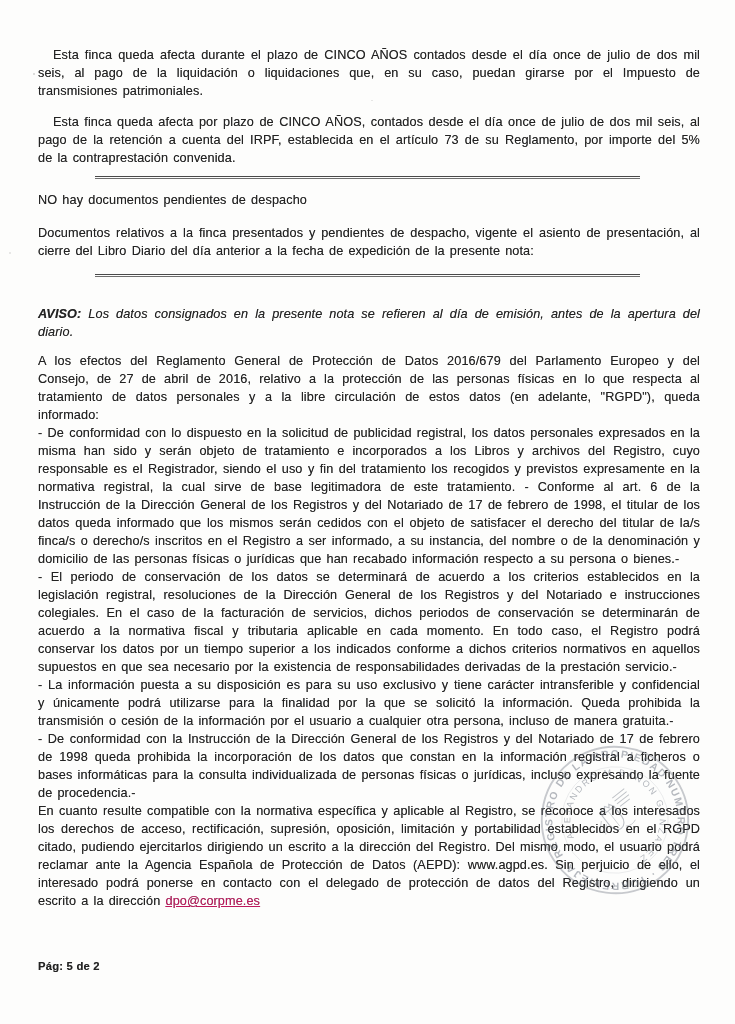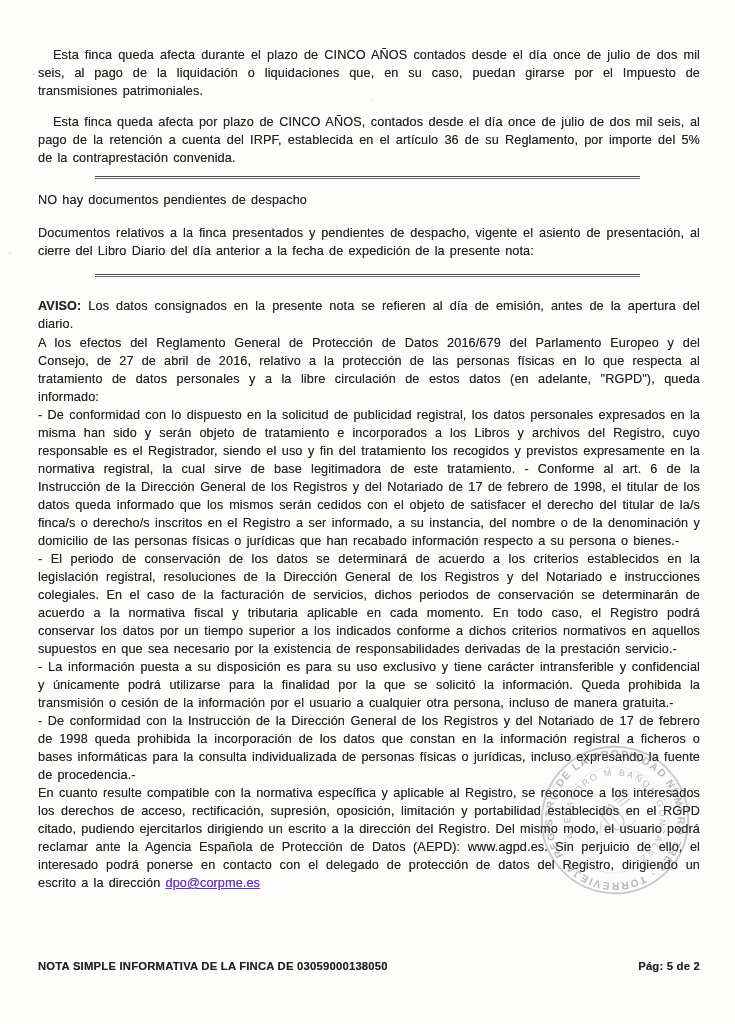--- a/index.html
+++ b/index.html
@@ -32,27 +32,28 @@
     border-top:1px solid #4a4a4a;
     border-bottom:1px solid #6e6e6e;
     width:545px;
     margin-left:57px;
   }
   .divider1{margin-top:9px;}
   .divider2{margin-top:14px;}
   .docs-block{margin-top:15px;}
   .no-docs{margin-top:12px;}
   .aviso{
-    margin-top:20px;
+    margin-top:28px;
+    font-style:italic;
   }
   .aviso b{font-weight:bold;}
-  .rgpd{margin-top:1px;}
+  .rgpd{margin-top:11px;}
   .email-link{
     text-decoration:underline;
-    color:#6d28d9;
+    color:#be185d;
   }
   
   .stamp{
     position:absolute;
     left:520px;top:725px;
     width:190px;height:190px;
     opacity:0.5;
     pointer-events:none;
   }
   .stamp svg{width:100%;height:100%;}
@@ -74,21 +75,21 @@
   .s3{left:9px;top:252px;width:2px;height:2px;opacity:.3;}
   .s4{left:371px;top:100px;width:2px;height:1px;opacity:.3;}
 </style>
 </head>
 <body>
 
 <div class="page">
 
   <p class="scan-text indent">Esta finca queda afecta durante el plazo de CINCO  AÑOS contados desde el día once de julio de dos mil seis, al pago de la liquidación o liquidaciones que, en su caso, puedan girarse por el Impuesto de transmisiones patrimoniales.</p>
 
-  <p class="scan-text indent mt-para">Esta finca queda afecta por plazo de CINCO  AÑOS, contados desde el día once de julio de dos mil seis, al pago de la retención a cuenta del IRPF, establecida en el artículo 36 de su Reglamento, por importe del 5% de la contraprestación convenida.</p>
+  <p class="scan-text indent mt-para">Esta finca queda afecta por plazo de CINCO  AÑOS, contados desde el día once de julio de dos mil seis, al pago de la retención a cuenta del IRPF, establecida en el artículo 73 de su Reglamento, por importe del 5% de la contraprestación convenida.</p>
 
   <div class="divider divider1"></div>
 
   <p class="scan-text no-docs">NO hay documentos pendientes de despacho</p>
 
   <p class="scan-text docs-block">Documentos relativos a la finca presentados y pendientes de despacho, vigente el asiento de presentación, al cierre del Libro Diario del día anterior a la fecha de expedición de la presente nota:</p>
 
   <div class="divider divider2"></div>
 
   <p class="scan-text aviso"><b>AVISO:</b><span> Los datos consignados en la presente nota se refieren al día de emisión, antes de la apertura del diario.</span></p>
@@ -129,17 +130,16 @@
       </g>
     </svg>
   </div>
 
   <span class="speck s1"></span>
   <span class="speck s2"></span>
   <span class="speck s3"></span>
   <span class="speck s4"></span>
 
   <div class="footer">
-    <span>NOTA SIMPLE INFORMATIVA DE LA FINCA DE  03059000138050</span>
     <span>Pág: 5 de 2</span>
   </div>
 
 </div>
 
 </body></html>

